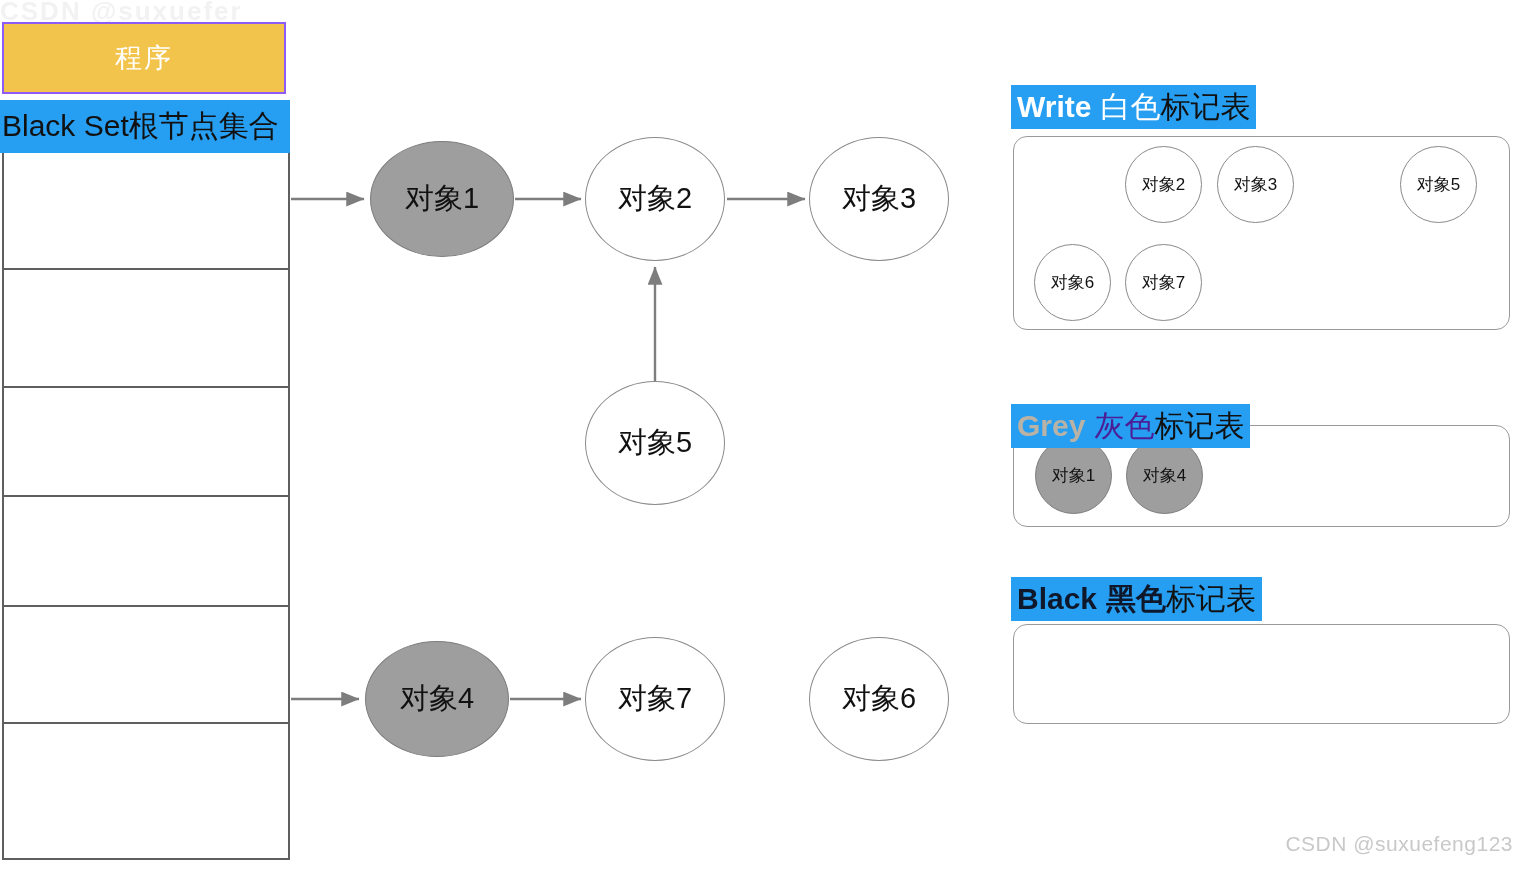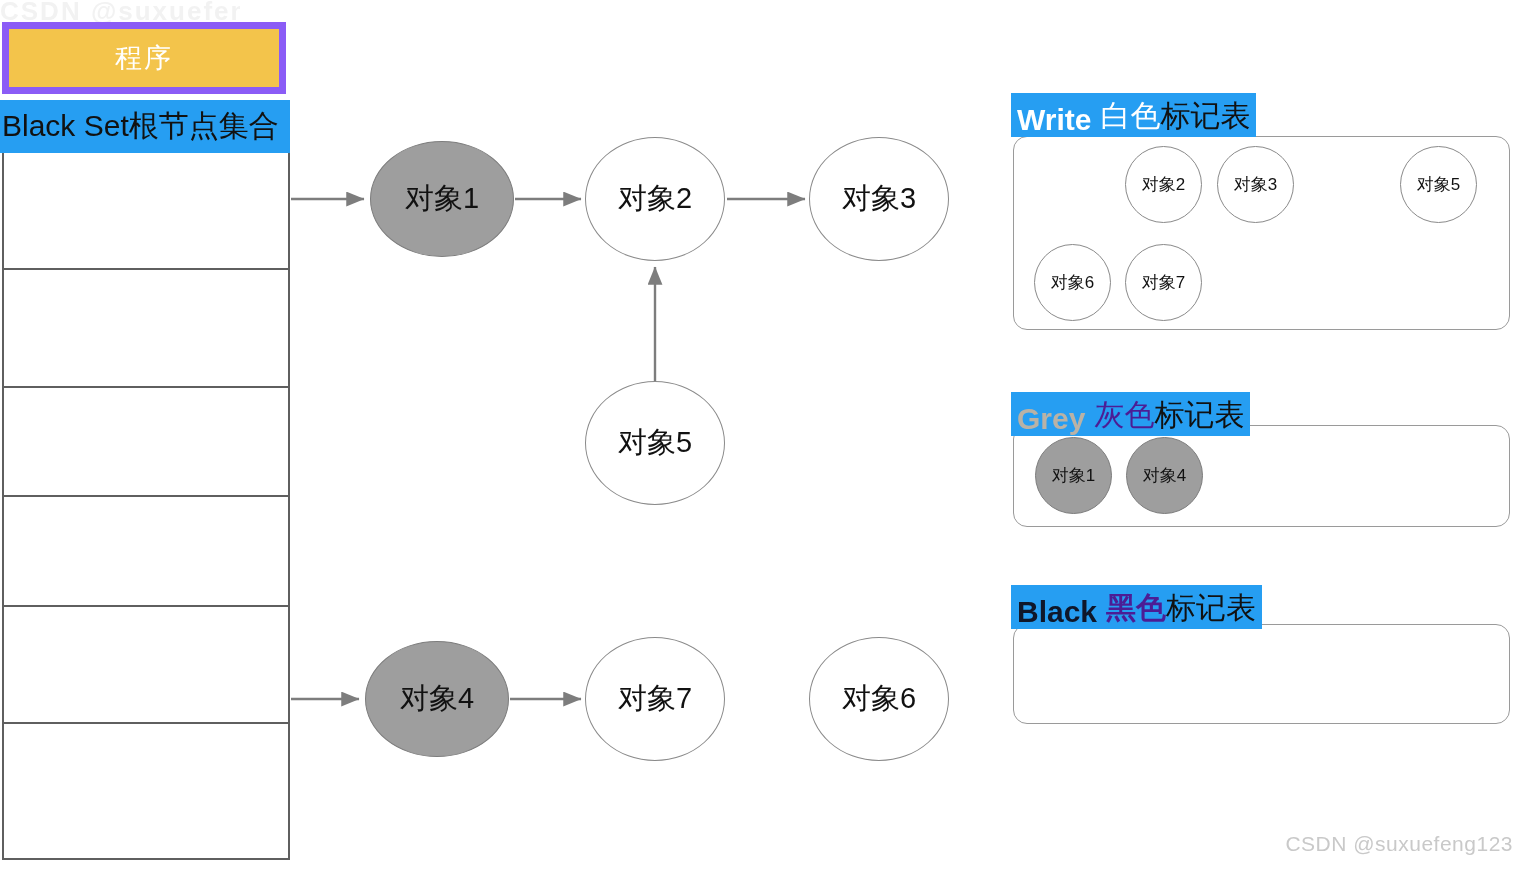--- a/index.html
+++ b/index.html
@@ -15,21 +15,21 @@
   .top-watermark{
     position:absolute;left:0;top:0;width:240px;height:22px;
     color:#f2f2f2;font-size:26px;font-weight:bold;letter-spacing:2px;
     line-height:22px;white-space:nowrap;overflow:hidden;
     user-select:none;
   }
 
   
   .program-box{
     position:absolute;left:2px;top:22px;width:284px;height:72px;
-    background:#f3c44b;border:7px solid #8b5cf6;
+    background:#f3c44b;border:2px solid #8b5cf6;
     display:flex;align-items:center;justify-content:center;
     color:#ffffff;font-size:27px;letter-spacing:2px;
     box-sizing:border-box;
   }
   .rootset-bar{
     position:absolute;left:0px;top:100px;width:290px;height:53px;
     background:#269ef2;
     display:flex;align-items:center;justify-content:flex-start;
     color:#111111;font-size:30px;letter-spacing:0px;
     box-sizing:border-box;padding-left:2px;white-space:nowrap;
@@ -50,24 +50,23 @@
     position:absolute;border:1.6px solid #8a8a8a;border-radius:50%;
     display:flex;align-items:center;justify-content:center;
     font-size:29px;color:#111111;box-sizing:border-box;
     background:#ffffff;
   }
   .node.grey{background:#9e9e9e;border-color:#7d7d7d;}
 
   
   .panel-title{
     position:absolute;background:#269ef2;height:44px;
-    display:flex;align-items:flex-end;padding:0 6px;
+    display:flex;align-items:center;padding:0 6px;
     font-size:30px;white-space:nowrap;box-sizing:border-box;
     z-index:3;
-    margin-top:8px;
   }
   .panel-title .en{font-weight:bold;}
   .panel-title .sp{display:inline-block;width:9px;}
   .panel-box{
     position:absolute;border:1.6px solid #9a9a9a;border-radius:14px;
     background:#ffffff;box-sizing:border-box;
   }
   .chip{
     position:absolute;border:1.6px solid #8a8a8a;border-radius:50%;
     display:flex;align-items:center;justify-content:center;
@@ -165,37 +164,37 @@
       <span>对象5</span>
     </div>
     <div class="chip" style="left:20px;top:107px;width:77px;height:77px;">
       <span>对象6</span>
     </div>
     <div class="chip" style="left:111px;top:107px;width:77px;height:77px;">
       <span>对象7</span>
     </div>
   </div>
 
-  <div class="panel-title" style="left:1011px;top:384px;">
+  <div class="panel-title" style="left:1011px;top:404px;">
     <span class="en" style="color:#b9b2a6;">Grey</span>
     <span class="sp"></span>
     <span style="color:#4c1d95;">灰色</span>
     <span style="color:#111111;">标记表</span>
   </div>
   <div class="panel-box" style="left:1013px;top:425px;width:497px;height:102px;">
     <div class="chip grey" style="left:21px;top:11px;width:77px;height:77px;">
       <span>对象1</span>
     </div>
     <div class="chip grey" style="left:112px;top:11px;width:77px;height:77px;">
       <span>对象4</span>
     </div>
   </div>
 
   <div class="panel-title" style="left:1011px;top:577px;">
     <span class="en" style="color:#0f172a;">Black</span>
     <span class="sp"></span>
-    <span style="color:#4c1d95;font-weight:bold;">黑色</span>
+    <span style="color:#0f172a;font-weight:bold;">黑色</span>
     <span style="color:#111111;">标记表</span>
   </div>
   <div class="panel-box" style="left:1013px;top:624px;width:497px;height:100px;"></div>
 
   <div class="csdn-watermark">CSDN @suxuefeng123</div>
 </div>
 
 </body></html>

